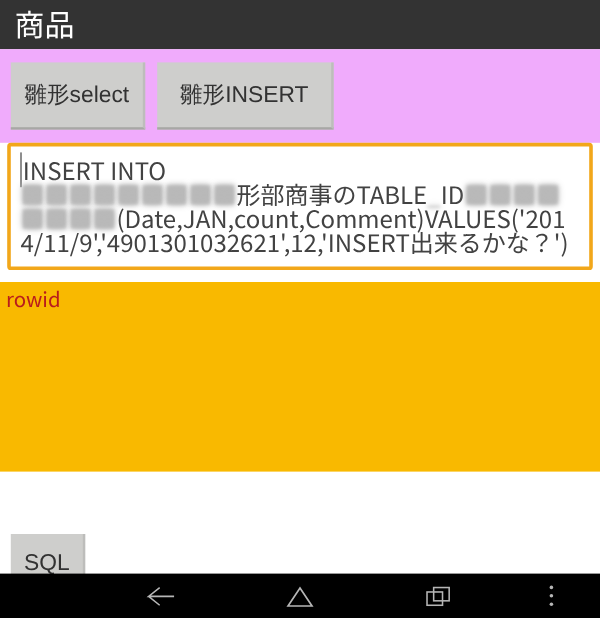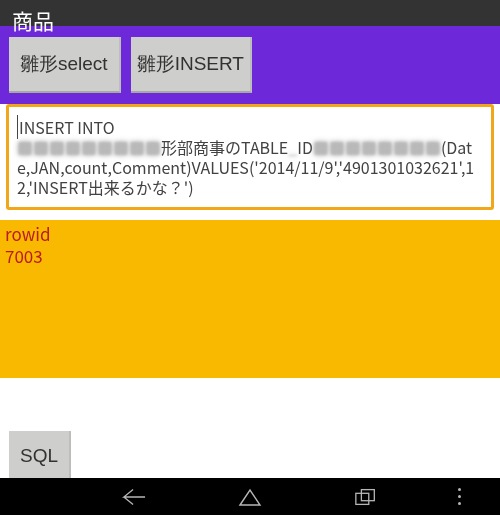--- a/index.html
+++ b/index.html
@@ -1,51 +1,51 @@
 <!DOCTYPE html>
 <html><head>
 <meta charset="utf-8">
 <style>
   * { box-sizing: border-box; margin: 0; padding: 0; }
   html, body { width: 500px; height: 515px; font-family: "Noto Sans CJK JP", Arial, sans-serif; background: #fff; overflow: hidden; }
   .titlebar {
-    height: 26px;
+    height: 41px;
     background: #333333;
     color: #fff;
-    font-size: 21px;
+    font-size: 25px;
     line-height: 41px;
     padding-left: 12px;
   }
   .toolbar {
     display: flex;
     gap: 10px;
     padding: 11px 9px 11px 9px;
-    background: #6d28d9;
+    background: #f0abfc;
     align-items: center;
   }
   .btn {
     background: #cececc;
     border: none;
     border-bottom: 2px solid #a7a7a5;
     border-right: 2px solid #bdbdbb;
     padding: 14px 11px;
     font-size: 19px;
     color: #323232;
     cursor: pointer;
   }
-  .btn-wide { padding: 14px 6px; }
+  .btn-wide { padding: 14px 19px; }
   .sql-box-wrap {
     padding: 0 6px;
   }
   .sql-box {
     border: 3px solid #f2a71a;
     border-radius: 3px;
     padding: 10px 6px 10px 8px;
     min-height: 94px;
-    font-size: 16px;
+    font-size: 20px;
     line-height: 20px;
     color: #424242;
     white-space: normal;
     word-break: break-all;
     position: relative;
   }
   .sql-box .cursor {
     border-left: 1px solid #444;
     margin-right: 1px;
   }
@@ -57,21 +57,21 @@
     margin-top: 10px;
     background: #f9b900;
     min-height: 158px;
     font-size: 17px;
     line-height: 22px;
     color: #b91c1c;
     padding: 3px 19px 4px 5px;
   }
   .bottom-buttons {
     position: absolute;
-    top: 431px;
+    top: 445px;
     left: 0;
     display: flex;
     gap: 9px;
     padding: 0 9px 10px 9px;
   }
   .navbar {
     position: absolute;
     top: 478px;
     left: 0;
     width: 500px;
@@ -118,21 +118,20 @@
 <div class="sql-box-wrap">
   <div class="sql-box">
     <span class="cursor"></span><span>INSERT INTO</span>
     <br>
     <span class="blur">■■■■■■■■■</span><span>形部商事のTABLE</span><span class="blur">_</span><span>ID</span><span class="blur">■■■■■■■■</span><span>(Date,JAN,count,Comment)VALUES('2014/11/9','4901301032621',12,'INSERT出来るかな？')</span>
   </div>
 </div>
 
 <div class="result-area">
   <div>rowid</div>
-  <div>7003</div>
 </div>
 
 <div class="bottom-buttons">
   <button class="btn">SQL</button>
 </div>
 
 <div class="navbar">
   <div class="nav-icon">
     <svg width="26" height="20" viewBox="0 0 26 20">
       <path d="M 25 10 L 9 10 M 9 10 L 2 10 L 12 2 M 2 10 L 12 18" fill="none" stroke="#b6b6b6" stroke-width="1.4"></path>

